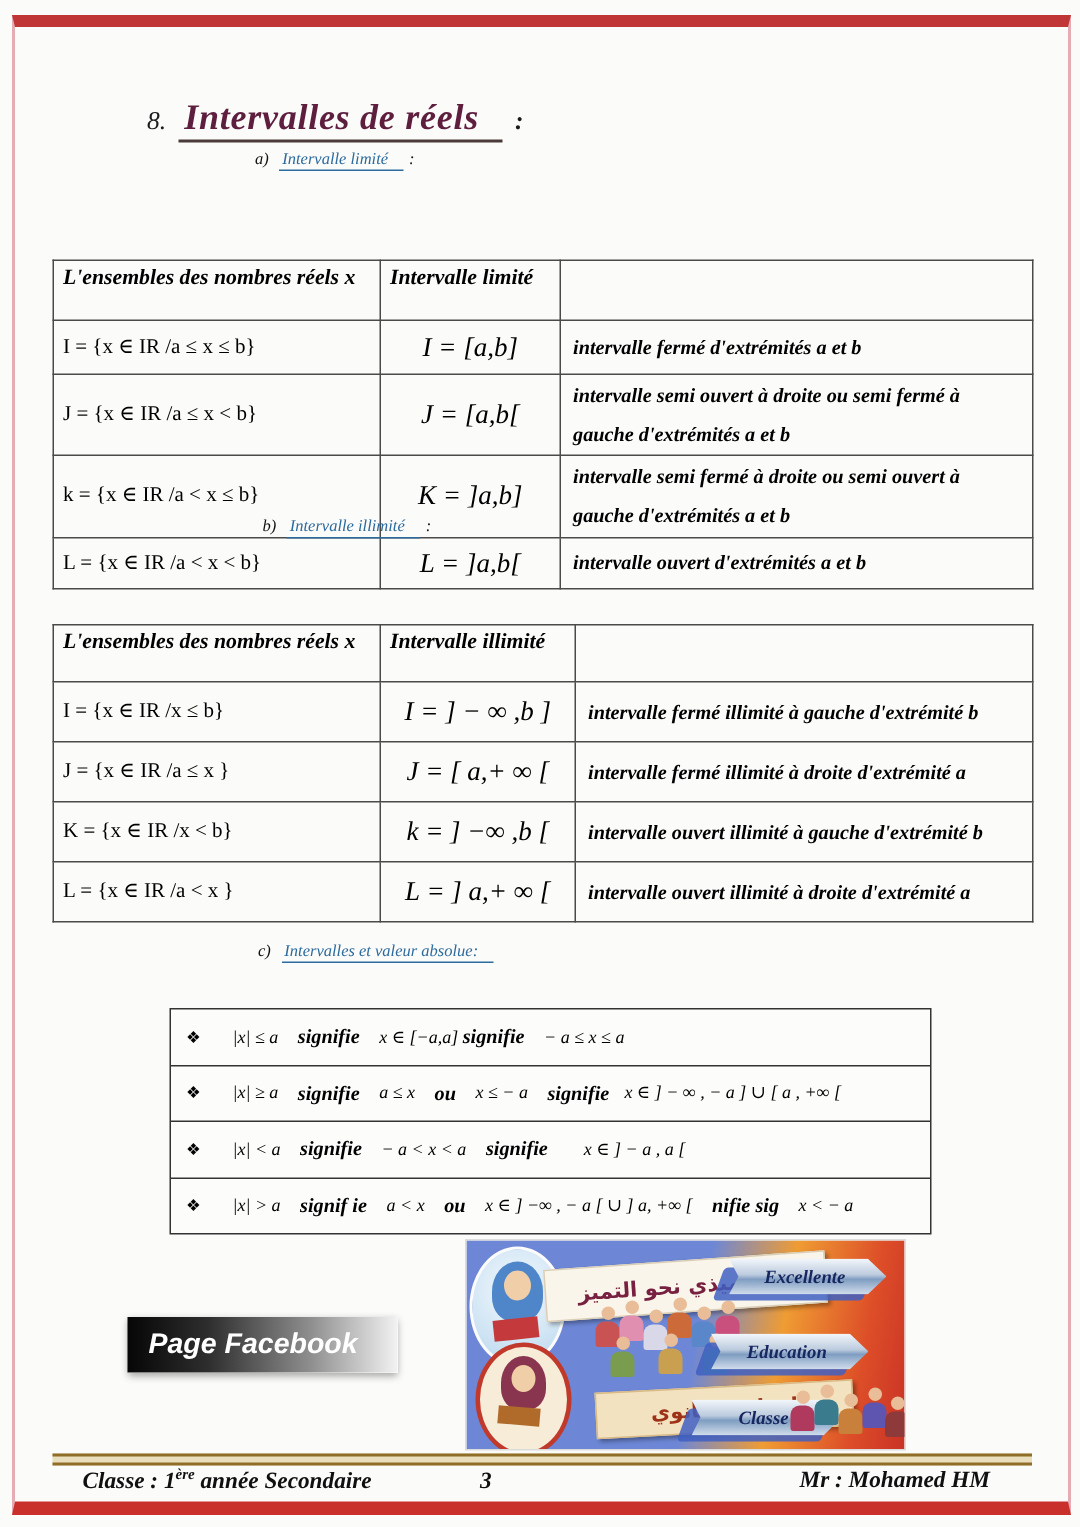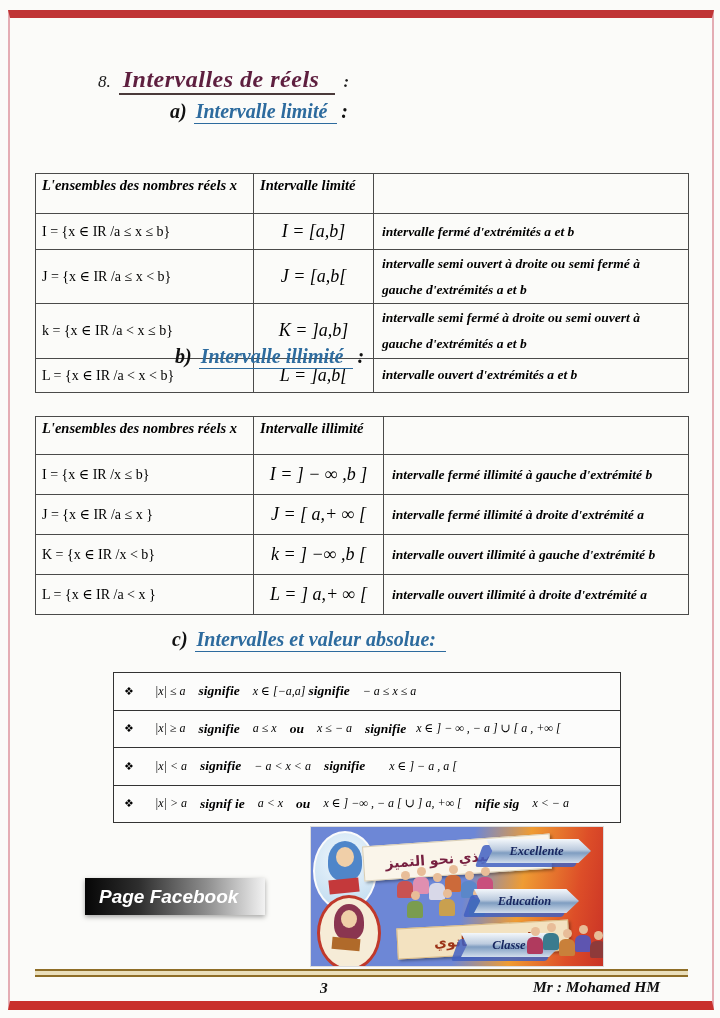--- a/index.html
+++ b/index.html
@@ -7,21 +7,21 @@
         font-family:"Liberation Serif","DejaVu Serif",serif;overflow:hidden;}
   .frame{position:absolute;left:8px;top:10px;width:706px;height:1000px;box-sizing:border-box;
          border-top:8px solid #c03536;border-bottom:9px solid #c9302c;
          border-left:2px solid #e4adb4;border-right:2px solid #e4adb4;pointer-events:none;}
 
   
   .title-line{position:absolute;top:66px;left:98px;font-style:italic;font-size:17px;color:#1a1a1a;}
   .title-text{font-size:24px;font-weight:bold;font-style:italic;color:#5e1f3f;
               border-bottom:2px solid #4a3a3a;padding:0 16px 1px 4px;margin-left:8px;letter-spacing:.5px;}
   .title-colon{margin-left:8px;font-weight:bold;}
-  .sub-heading{position:absolute;font-style:italic;font-weight:bold;font-size:20px;color:#111;}
+  .sub-heading{position:absolute;font-style:italic;font-weight:normal;font-size:11px;color:#111;}
   .sub-heading .txt{color:#2d6b9e;border-bottom:1.5px solid #2d6b9e;padding:0 10px 1px 2px;margin-left:7px;}
   .sub-heading .colon{margin-left:4px;color:#111;}
   .c-subline{position:absolute;top:648px;left:172px;font-size:15px;margin-top:36px;}
   .c-subline sub{font-size:10px;}
 
   
   table.doc{position:absolute;border-collapse:collapse;table-layout:fixed;background:transparent;margin-top:48px;}
   table.doc td{border:1px solid #4a4a4a;vertical-align:middle;overflow:hidden;}
   .doc .hdr{font-style:italic;font-weight:bold;font-size:14.5px;padding:3px 0 0 6px;vertical-align:top;}
   .doc .set{font-size:14px;padding-left:6px;}
@@ -311,16 +311,17 @@
         <div class="bd" style="background:#5e55b0;"></div>
       </div>
     <div class="prs" style="left:279px;top:104px;">
         <div class="hd"></div>
         <div class="bd" style="background:#8e3a3a;"></div>
       </div>
   </div>
 
   <div class="gold-line"></div>
   <div class="footer">
+    <span class="f-left"><span>Classe : 1</span><sup>ère</sup><span> année Secondaire</span></span>
     <span class="f-center">3</span>
     <span class="f-right">Mr : Mohamed HM</span>
   </div>
 </div>
 
 </body></html>

